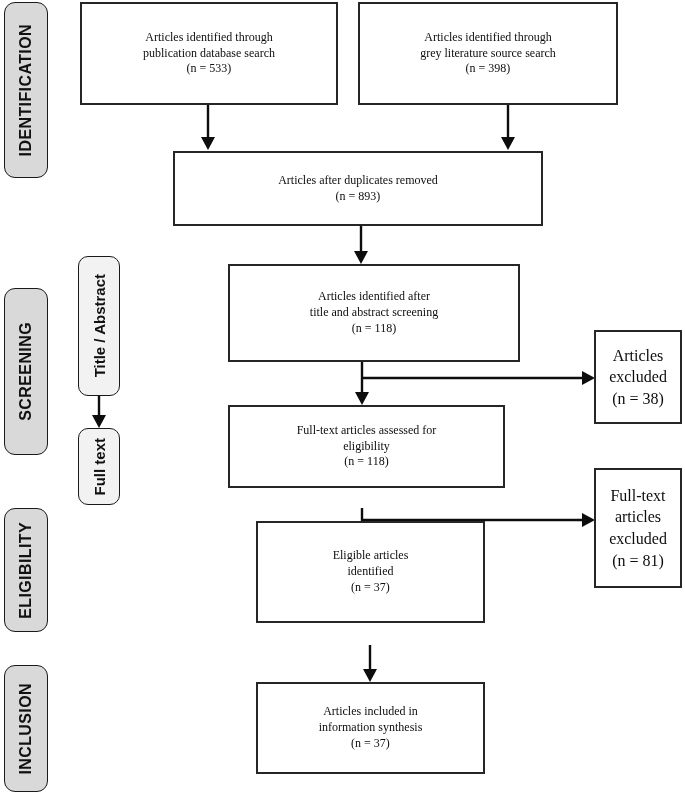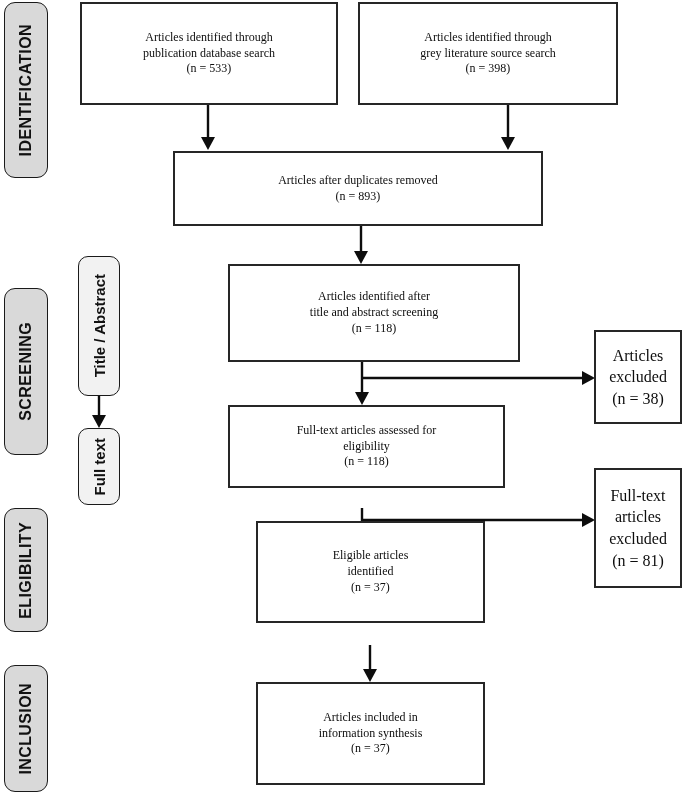--- a/index.html
+++ b/index.html
@@ -218,19 +218,19 @@
 excluded
 (n = 81)</span>
   </div>
 
   <div class="flow-box" style="left:256px; top:521px; width:229px; height:102px;align-items:center;">
     <span class="box-text">Eligible articles
 identified
 (n = 37)</span>
   </div>
 
-  <div class="flow-box" style="left:256px; top:682px; width:229px; height:103px;">
+  <div class="flow-box" style="left:256px; top:682px; width:229px; height:92px;">
     <span class="box-text">Articles included in
 information synthesis
 (n = 37)</span>
   </div>
 
 </div>
 
 </body></html>

